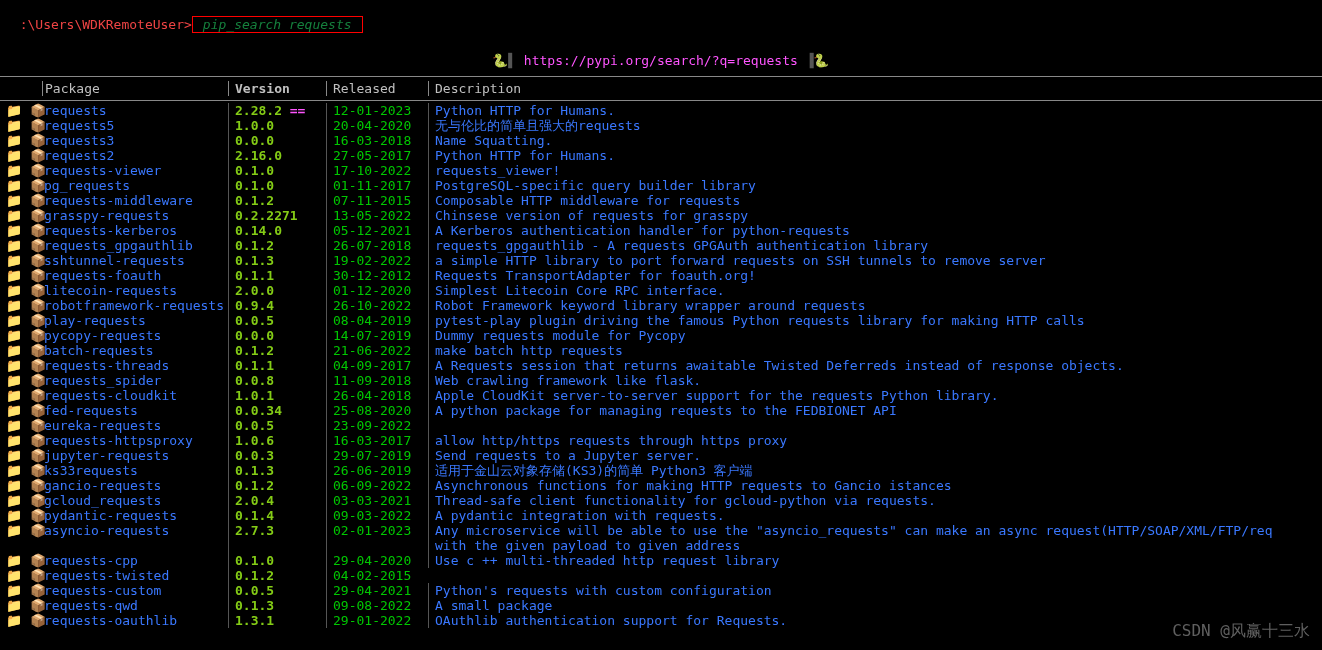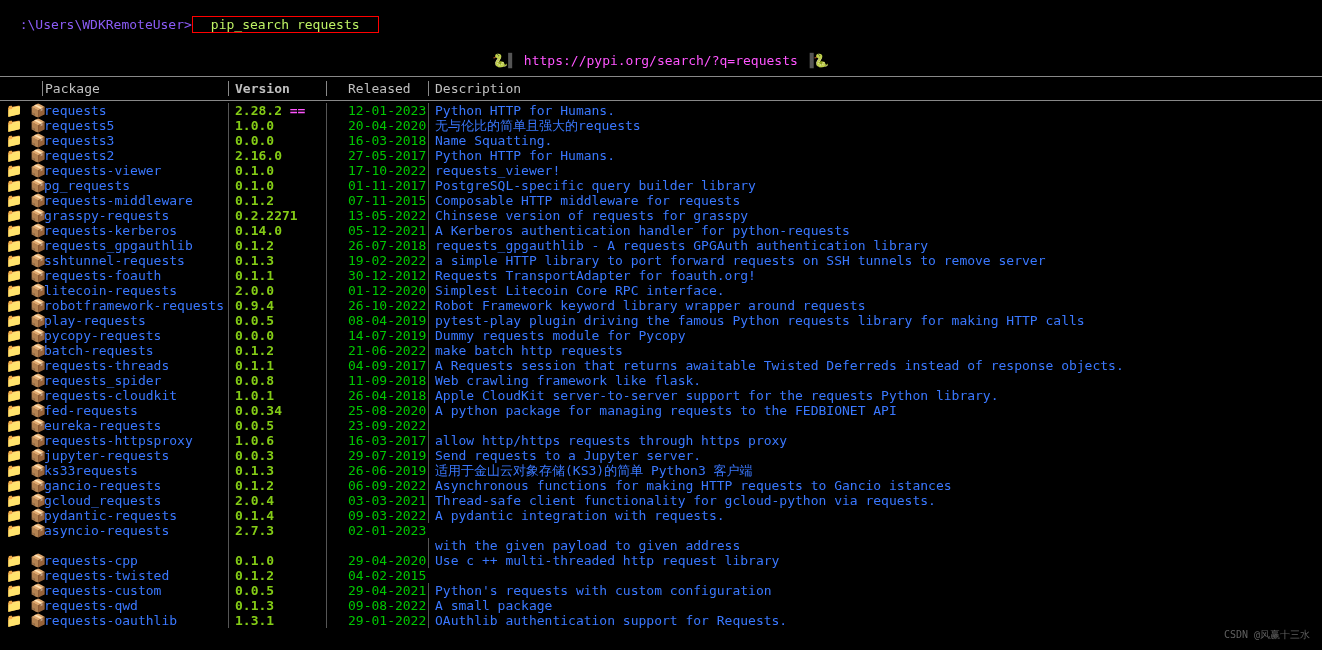--- a/index.html
+++ b/index.html
@@ -10,60 +10,61 @@
     font-size: 13px;
     width: 1322px;
     height: 650px;
     overflow: hidden;
     position: relative;
   }
   .prompt-line {
     padding: 2px 4px;
     white-space: pre;
   }
-  .prompt-path { color: #8b5cf6; }
+  .prompt-path { color: #ef4444; }
   .cmd-box {
     border: 1px solid #ff0000;
-    padding: 0 18px;
-    color: #bef264;
+    padding: 0 10px;
+    color: #15803d;
+    font-style: italic;
   }
   .url-line {
     text-align: center;
     padding: 4px 16px 8px 0;
     white-space: pre;
   }
   .url-bracket { color: #555; }
   .url { color: #ff55ff; }
   .table-container { width: 100%; }
   .header-row, .data-row, .cont-row {
     display: flex;
     line-height: 15px;
     white-space: nowrap;
   }
   .header-row { border-top: 1px solid #888; border-bottom: 1px solid #888; padding: 4px 0; }
   .col-icons { width: 42px; color: #555; padding-left:6px;}
   .col-pkg { width: 186px; padding-left: 2px; }
   .col-ver { width: 98px; border-left: 1px solid #555; padding-left: 6px; font-weight: bold; }
-  .col-rel { width: 102px; border-left: 1px solid #555; padding-left: 21px; }
+  .col-rel { width: 102px; border-left: 1px solid #555; padding-left: 6px; }
   .col-desc { flex: 1; border-left: 1px solid #555; padding-left: 6px; overflow: hidden; }
   .header-row .col-pkg, .header-row .col-ver, .header-row .col-rel, .header-row .col-desc { color: #c0c0c0; border-left:1px solid #888;}
   .header-row .col-icons{color:transparent;}
   .pkg-name { color: #3a78ff; margin-top: 16px; }
   .ver { color: #84cc16; }
   .ver-eq { color: #ff55ff; }
   .rel { color: #00c800; }
   .desc { color: #3a78ff; }
   .cont-row .col-icons, .cont-row .col-pkg, .cont-row .col-ver, .cont-row .col-rel { }
   .rows-area { padding-top: 2px; }
   .watermark {
     position: absolute;
     right: 12px;
     bottom: 8px;
     color: #888;
-    font-size: 10px;
+    font-size: 16px;
     opacity: 0.7;
     text-align: right;
   }
 </style>
 </head>
 <body>
 
 <div class="prompt-line">
   <span class="prompt-path">:\Users\WDKRemoteUser&gt;</span><span class="cmd-box">pip_search requests</span>
 </div>
@@ -275,20 +276,21 @@
         <div class="col-pkg"><span class="pkg-name">pydantic-requests</span></div>
         <div class="col-ver"><span class="ver">0.1.4</span></div>
         <div class="col-rel"><span class="rel">09-03-2022</span></div>
         <div class="col-desc"><span class="desc">A pydantic integration with requests.</span></div>
       </div>
       <div class="data-row">
         <div class="col-icons">📁 📦</div>
         <div class="col-pkg"><span class="pkg-name">asyncio-requests</span></div>
         <div class="col-ver"><span class="ver">2.7.3</span></div>
         <div class="col-rel"><span class="rel">02-01-2023</span></div>
+        <div class="col-desc"><span class="desc">Any microservice will be able to use the "asyncio_requests" can make an async request(HTTP/SOAP/XML/FTP/req</span></div>
       </div>
       <div class="cont-row">
         <div class="col-icons"></div>
         <div class="col-pkg"></div>
         <div class="col-ver"></div>
         <div class="col-rel"></div>
         <div class="col-desc"><span class="desc">with the given payload to given address</span></div>
       </div>
       <div class="data-row">
         <div class="col-icons">📁 📦</div>

